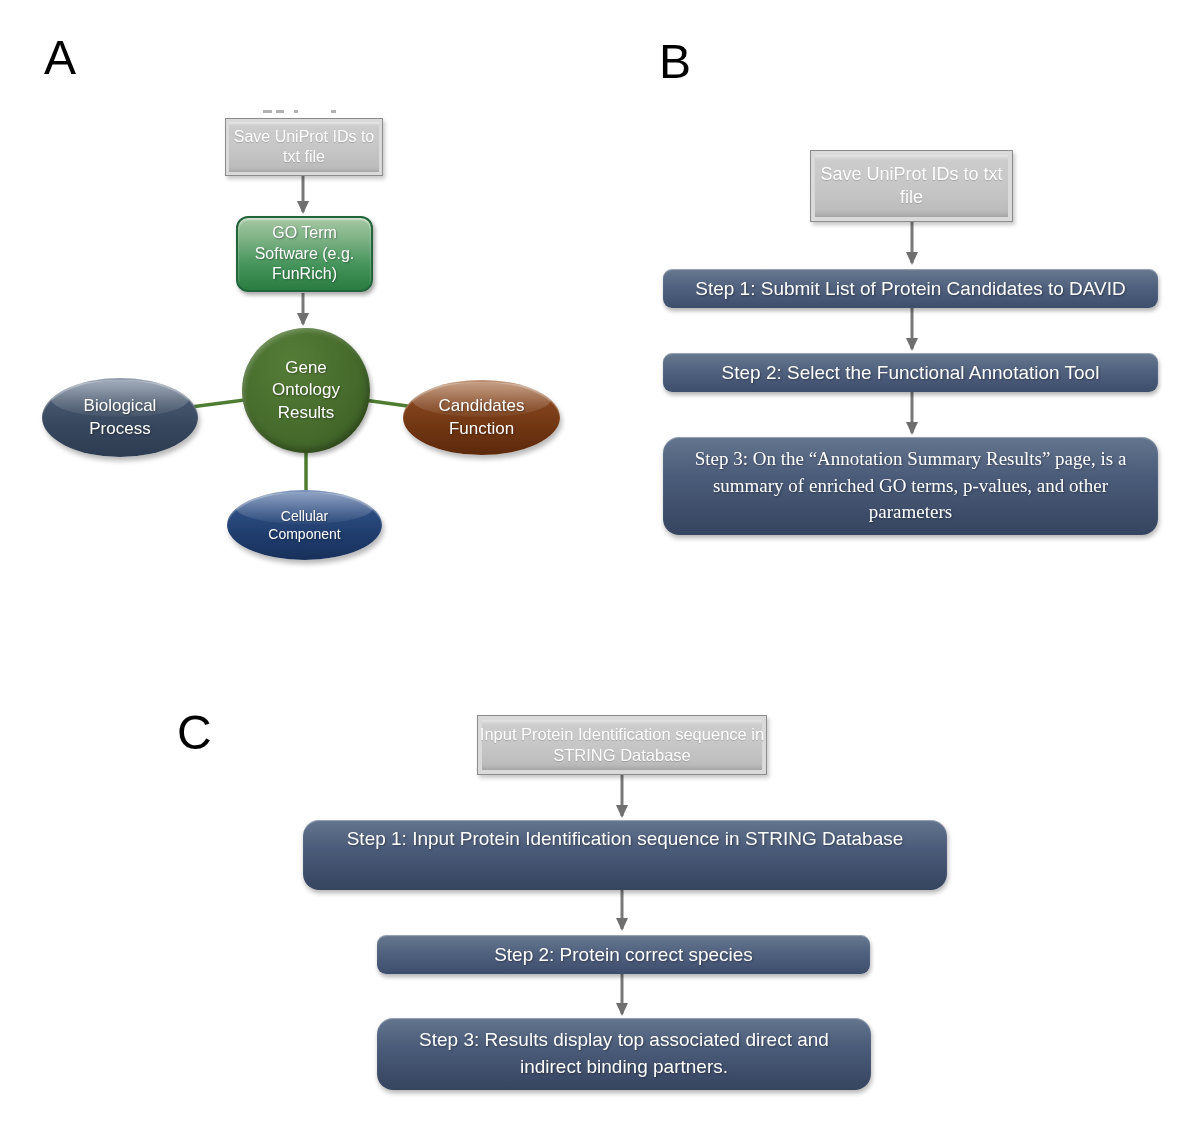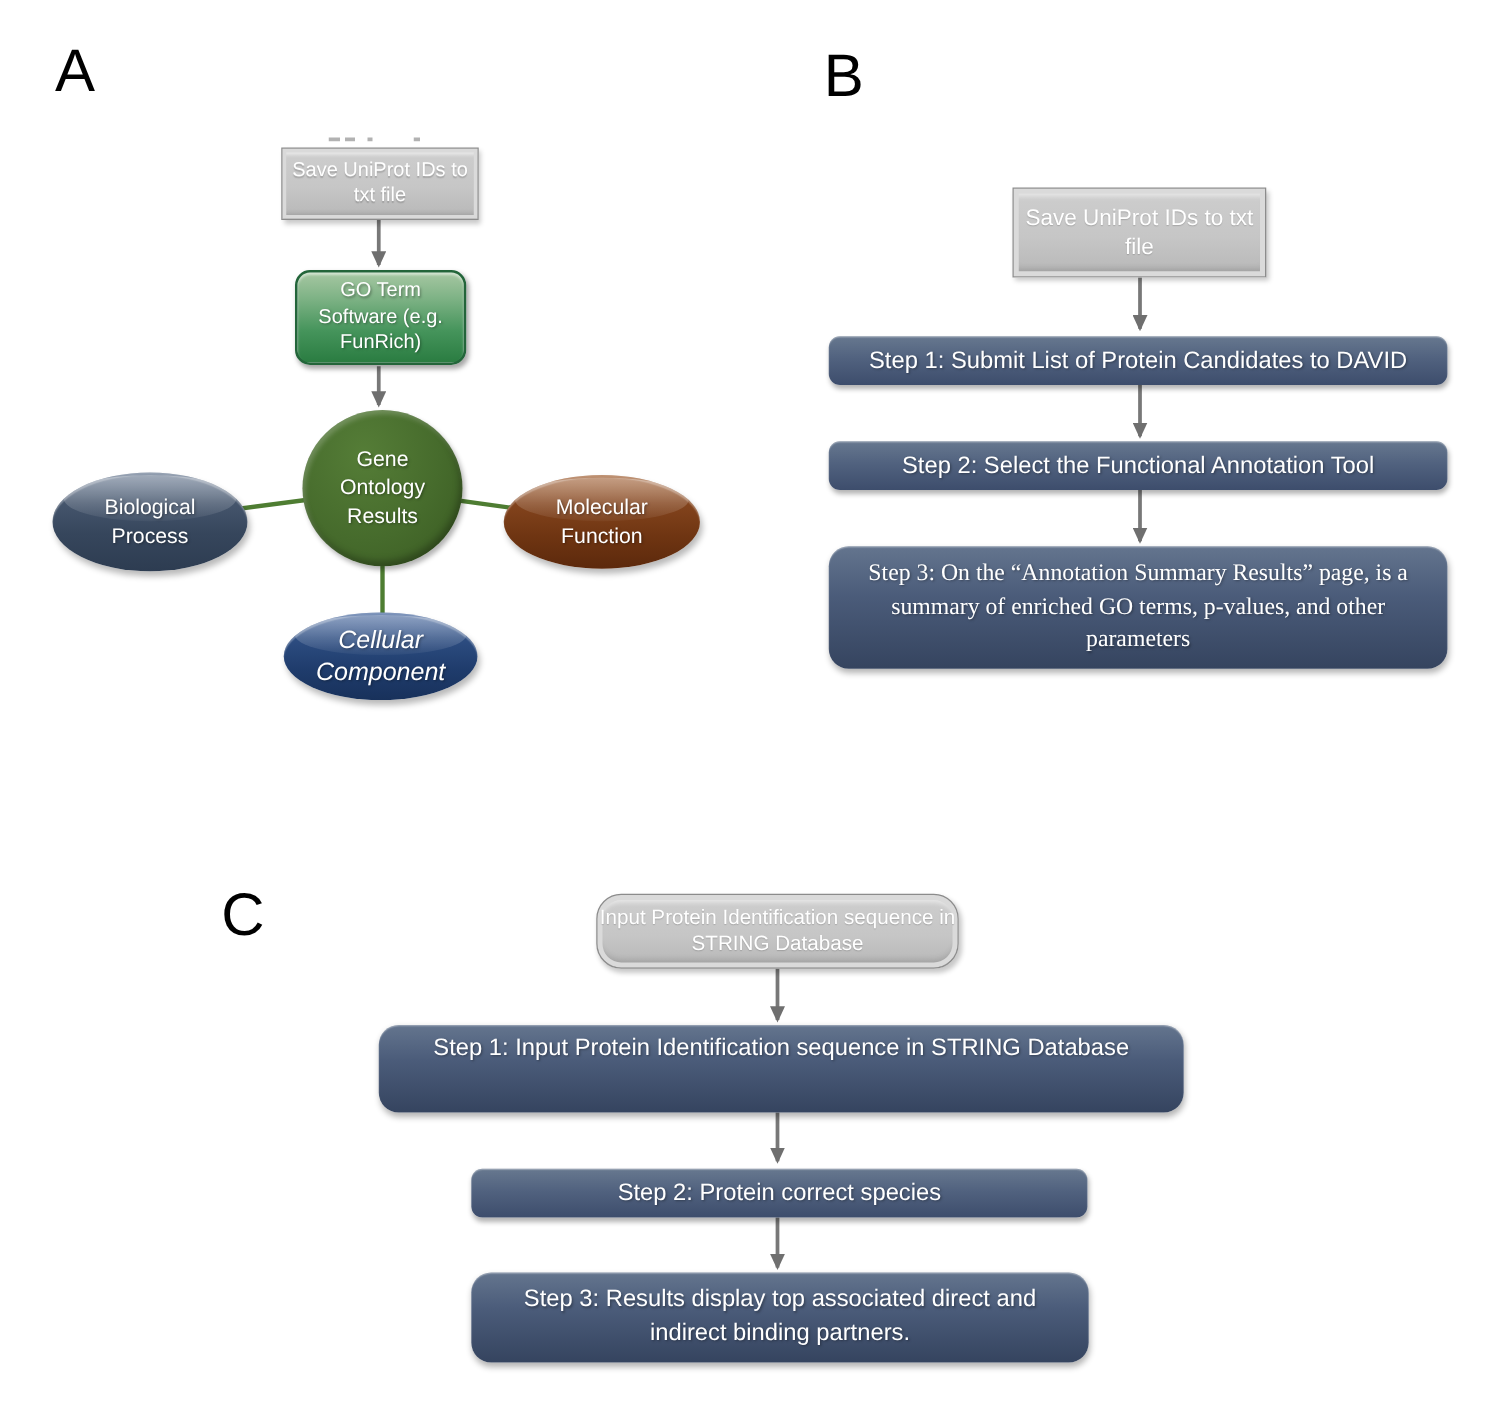--- a/index.html
+++ b/index.html
@@ -62,28 +62,28 @@
   .frag i:nth-child(2){left:13px;width:8px;}
   .frag i:nth-child(3){left:31px;width:4px;}
   .frag i:nth-child(4){left:68px;width:5px;}
 
   
   #a-source{left:225px;top:118px;width:158px;height:58px;font-size:16px;line-height:1.25;}
   #a-soft  {left:236px;top:216px;width:137px;height:76px;font-size:16px;line-height:1.3;padding:0 6px;}
   #a-circle{left:242px;top:328px;width:128px;height:125px;font-size:17px;line-height:1.3;padding:0 16px;}
   #a-bp    {left:42px; top:378px;width:156px;height:79px;font-size:17px;line-height:1.3;padding:0 20px;}
   #a-mf    {left:403px;top:380px;width:157px;height:75px;font-size:17px;line-height:1.3;padding:0 20px;}
-  #a-cc    {left:227px;top:490px;width:155px;height:70px;font-size:20px;line-height:1.3;padding:0 16px;font-style:italic;}
+  #a-cc    {left:227px;top:490px;width:155px;height:70px;font-size:14px;line-height:1.3;padding:0 16px;}
 
   #b-source{left:810px;top:150px;width:203px;height:72px;font-size:18px;line-height:1.3;}
   #b-step1 {left:663px;top:269px;width:495px;height:39px;font-size:19px;text-align:center;}
   #b-step2 {left:663px;top:353px;width:495px;height:39px;font-size:19px;}
   #b-step3 {left:663px;top:437px;width:495px;height:98px;font-size:19px;line-height:1.4;padding:0 12px;font-family:Liberation Serif, serif;}
 
-  #c-source{left:477px;top:715px;width:290px;height:60px;font-size:16.5px;line-height:1.3;border-radius:20px;}
+  #c-source{left:477px;top:715px;width:290px;height:60px;font-size:16.5px;line-height:1.3;}
   #c-step1 {left:303px;top:820px;width:644px;height:70px;font-size:19px;padding-bottom:32px;}
   #c-step2 {left:377px;top:935px;width:493px;height:39px;font-size:19px;}
   #c-step3 {left:377px;top:1018px;width:494px;height:72px;font-size:19px;line-height:1.4;padding:0 16px;}
 
   #label-a{left:44px;top:34px;}
   #label-b{left:659px;top:38px;}
   #label-c{left:177px;top:709px;}
 </style>
 </head>
 <body>
@@ -128,21 +128,21 @@
 
   <div class="node green-box" id="a-soft">
     <span class="lbl">GO Term Software (e.g. FunRich)</span>
   </div>
 
   <div class="node satellite slate" id="a-bp">
     <span class="lbl">Biological Process</span>
   </div>
 
   <div class="node satellite brown" id="a-mf">
-    <span class="lbl">Molecular Function</span>
+    <span class="lbl">Candidates Function</span>
   </div>
 
   <div class="node satellite navy" id="a-cc">
     <span class="lbl">Cellular Component</span>
   </div>
 
   <div class="panel-label" id="label-b">B</div>
 
   <div class="node gray-box" id="b-source">
     <span class="lbl">Save UniProt IDs to txt file</span>

